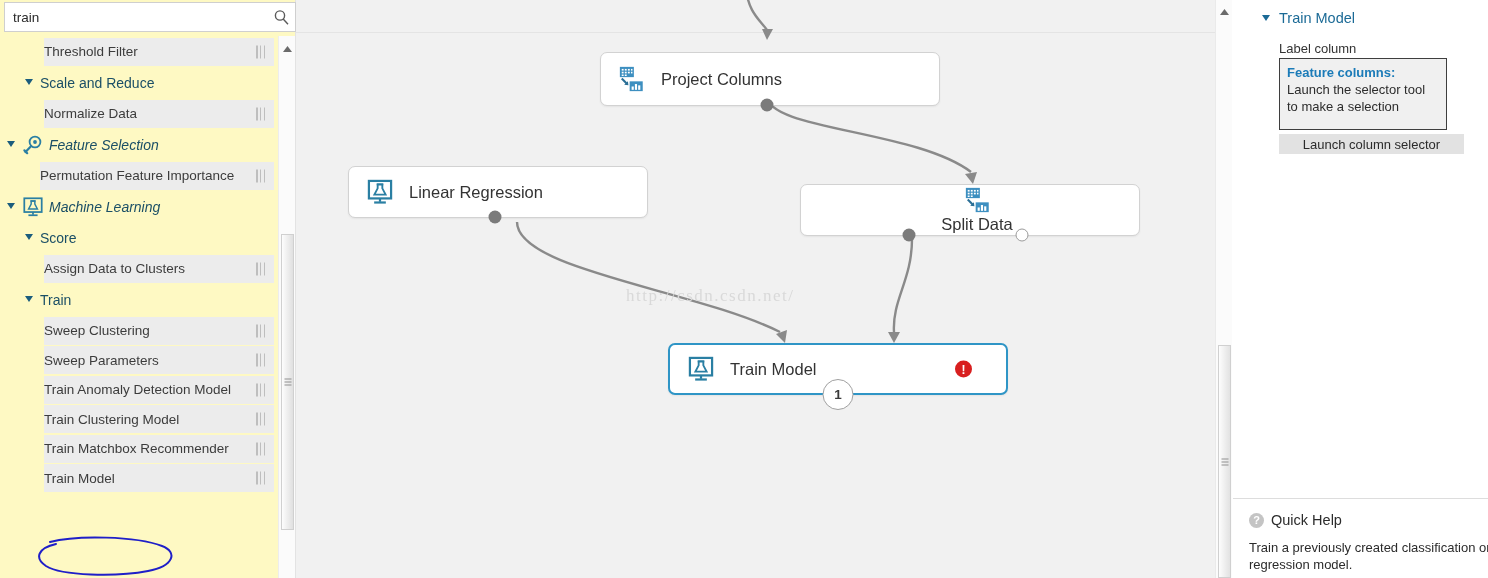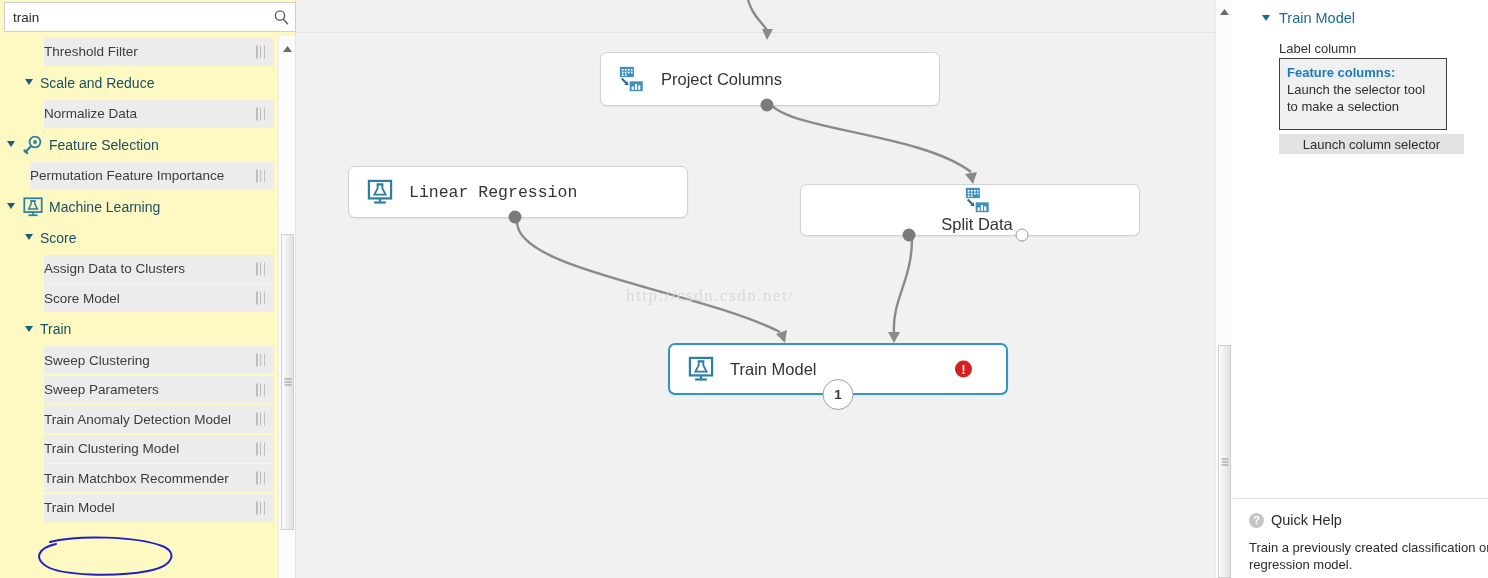--- a/index.html
+++ b/index.html
@@ -94,24 +94,24 @@
     width: 9px; height: 13px;
     display: flex; justify-content: space-between;
     opacity: .55;
   }
   .drag-handle i {
     display: block; width: 1.5px; height: 13px;
     background: #9a9a9a;
   }
 
   
-  .ind1 { margin-left: 30px; }
+  .ind1 { margin-left: 40px; }
   .ind2 { margin-left: 44px; }
   .g-ind1 { padding-left: 22px; }
-  .g-ind0 { padding-left: 4px; }
+  .g-ind0 { padding-left: 4px; font-style: italic; }
 
   
   .sb-scroll {
     position: absolute; right: 0; top: 36px;
     width: 17px; height: 542px;
     background: #fbfbfb;
     border-left: 1px solid #ededed;
   }
   .sb-arrow-up {
     position: absolute; left: 0; top: 4px;
@@ -409,28 +409,20 @@
         <div class="tree-row tree-group g-ind1">
           <span class="tri">
             <svg width="9" height="9" viewBox="0 0 9 9">
               <polygon points="0,1 8,1 4,7" fill="#1b5d7d"></polygon>
             </svg>
           </span>
           <span class="grp-label">Score</span>
         </div>
         <div class="tree-item ind2">
           <span class="lbl">Assign Data to Clusters</span>
-          <span class="drag-handle">
-            <i></i>
-            <i></i>
-            <i></i>
-          </span>
-        </div>
-        <div class="tree-item ind2">
-          <span class="lbl">Score Model</span>
           <span class="drag-handle">
             <i></i>
             <i></i>
             <i></i>
           </span>
         </div>
         <div class="tree-row tree-group g-ind1">
           <span class="tri">
             <svg width="9" height="9" viewBox="0 0 9 9">
               <polygon points="0,1 8,1 4,7" fill="#1b5d7d"></polygon>
@@ -551,21 +543,21 @@
               <g fill="#ffffff">
                 <rect x="14.6" y="23" width="2.3" height="3.6"></rect>
                 <rect x="18.1" y="20.4" width="2.3" height="6.2"></rect>
                 <rect x="21.6" y="21.8" width="2.3" height="4.8"></rect>
               </g>
             </svg>
           </span>
           <span class="n-label">Project Columns</span>
           <span class="port filled" style="left: 49%; top: 100%;"></span>
         </div>
-        <div class="node" style="left: 52px; top: 166px; width: 340px; height: 52px; font-family: Liberation Mono, monospace;">
+        <div class="node" style="left: 52px; top: 166px; width: 300px; height: 52px;">
           <span class="n-icon">
             <svg width="28" height="28" viewBox="0 0 24 24">
               <rect x="2.5" y="2.5" width="19" height="15" fill="none" stroke="#2a7fa3" stroke-width="1.9"></rect>
               <path d="M10 5.5 v3.4 L7.2 14.2 h9.6 L14 8.9 V5.5 z" fill="none" stroke="#2a7fa3" stroke-width="1.6"></path>
               <line x1="9.2" y1="5.5" x2="14.8" y2="5.5" stroke="#2a7fa3" stroke-width="1.6"></line>
               <line x1="12" y1="17.5" x2="12" y2="20.4" stroke="#2a7fa3" stroke-width="1.9"></line>
               <line x1="7" y1="21" x2="17" y2="21" stroke="#2a7fa3" stroke-width="1.9"></line>
             </svg>
           </span>
           <span class="n-label">Linear Regression</span>

